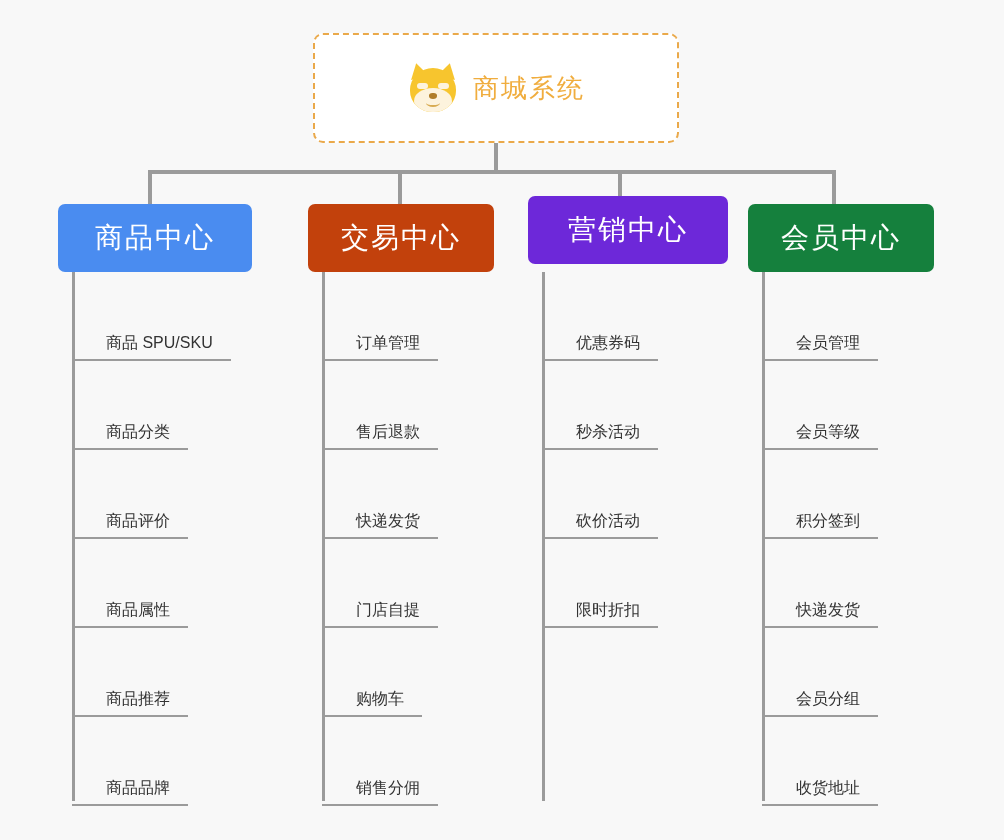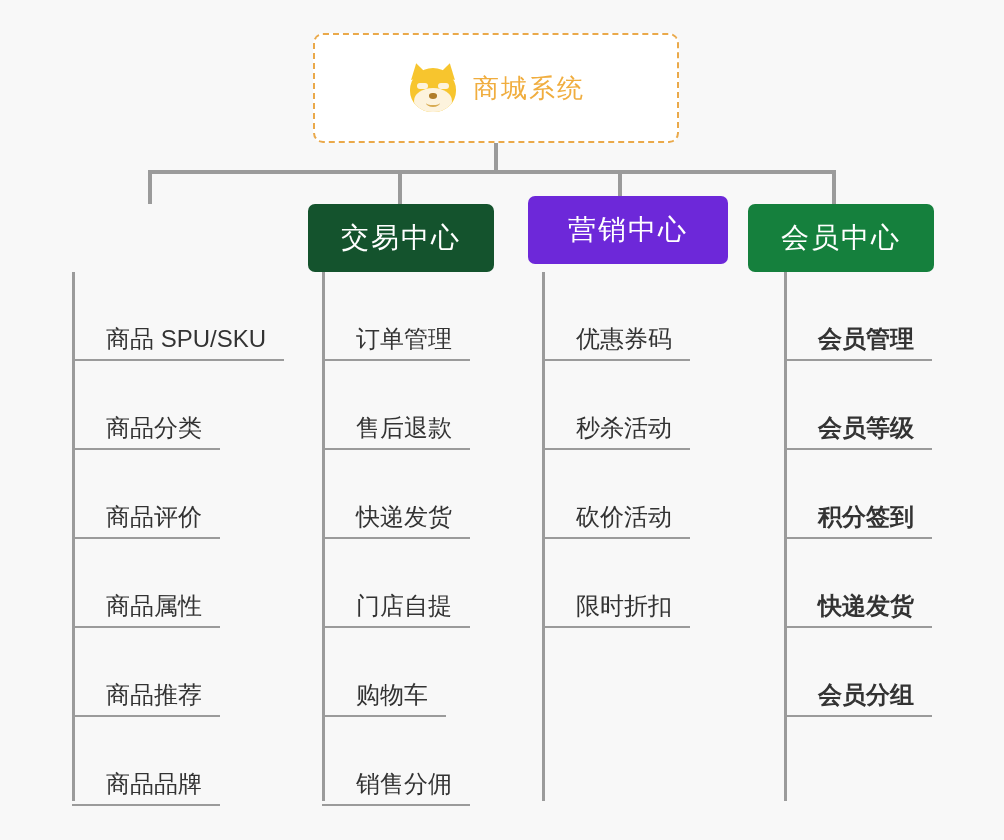--- a/index.html
+++ b/index.html
@@ -140,21 +140,21 @@
     align-items: flex-end;
   }
   .leaf-inner {
     position: relative;
     display: inline-block;
     padding: 0 18px 7px 34px;
     border-bottom: 2px solid #9b9b9b;
     white-space: nowrap;
   }
   .leaf-label {
-    font-size: 24px;
+    font-size: 16px;
     color: #333333;
     line-height: 1.1;
   }
 </style>
 </head>
 <body>
 
 <div id="canvas">
 
   <div class="root-node">
@@ -174,20 +174,23 @@
     <div class="root-title">商城系统</div>
   </div>
 
   <div class="conn conn-stem"></div>
   <div class="conn conn-bus"></div>
   <div class="conn conn-drop c1"></div>
   <div class="conn conn-drop c2"></div>
   <div class="conn conn-drop c3"></div>
   <div class="conn conn-drop c4"></div>
 
+  <div class="cat-box" id="cat1" style="left: 58px; top: 204px; width: 194px; background: rgb(74, 140, 240);">
+    <span class="cat-label">商品中心</span>
+  </div>
   <div class="leaf-col" id="col1" style="left: 72px;">
     <div class="col-spine" style="height: 529px;"></div>
     <div class="leaf-item">
         <span class="leaf-inner"><span class="leaf-label">商品 SPU/SKU</span></span>
       </div>
     <div class="leaf-item">
         <span class="leaf-inner"><span class="leaf-label">商品分类</span></span>
       </div>
     <div class="leaf-item">
         <span class="leaf-inner"><span class="leaf-label">商品评价</span></span>
@@ -196,21 +199,21 @@
         <span class="leaf-inner"><span class="leaf-label">商品属性</span></span>
       </div>
     <div class="leaf-item">
         <span class="leaf-inner"><span class="leaf-label">商品推荐</span></span>
       </div>
     <div class="leaf-item">
         <span class="leaf-inner"><span class="leaf-label">商品品牌</span></span>
       </div>
   </div>
 
-  <div class="cat-box" id="cat2" style="left: 308px; top: 204px; width: 186px; background: #14532d;">
+  <div class="cat-box" id="cat2" style="left: 308px; top: 204px; width: 186px; background: #c2410c;">
     <span class="cat-label">交易中心</span>
   </div>
   <div class="leaf-col" id="col2" style="left: 322px;">
     <div class="col-spine" style="height: 529px;"></div>
     <div class="leaf-item">
         <span class="leaf-inner"><span class="leaf-label">订单管理</span></span>
       </div>
     <div class="leaf-item">
         <span class="leaf-inner"><span class="leaf-label">售后退款</span></span>
       </div>
@@ -243,32 +246,35 @@
         <span class="leaf-inner"><span class="leaf-label">砍价活动</span></span>
       </div>
     <div class="leaf-item">
         <span class="leaf-inner"><span class="leaf-label">限时折扣</span></span>
       </div>
   </div>
 
   <div class="cat-box" id="cat4" style="left: 748px; top: 204px; width: 186px; background: #15803d;">
     <span class="cat-label">会员中心</span>
   </div>
-  <div class="leaf-col" id="col4" style="left: 784px; font-weight: bold;">
+  <div class="leaf-col" id="col4" style="left: 762px;">
     <div class="col-spine" style="height: 529px;"></div>
     <div class="leaf-item">
         <span class="leaf-inner"><span class="leaf-label">会员管理</span></span>
       </div>
     <div class="leaf-item">
         <span class="leaf-inner"><span class="leaf-label">会员等级</span></span>
       </div>
     <div class="leaf-item">
         <span class="leaf-inner"><span class="leaf-label">积分签到</span></span>
       </div>
     <div class="leaf-item">
         <span class="leaf-inner"><span class="leaf-label">快递发货</span></span>
       </div>
     <div class="leaf-item">
         <span class="leaf-inner"><span class="leaf-label">会员分组</span></span>
       </div>
+    <div class="leaf-item">
+        <span class="leaf-inner"><span class="leaf-label">收货地址</span></span>
+      </div>
   </div>
 
 </div>
 
 </body></html>

